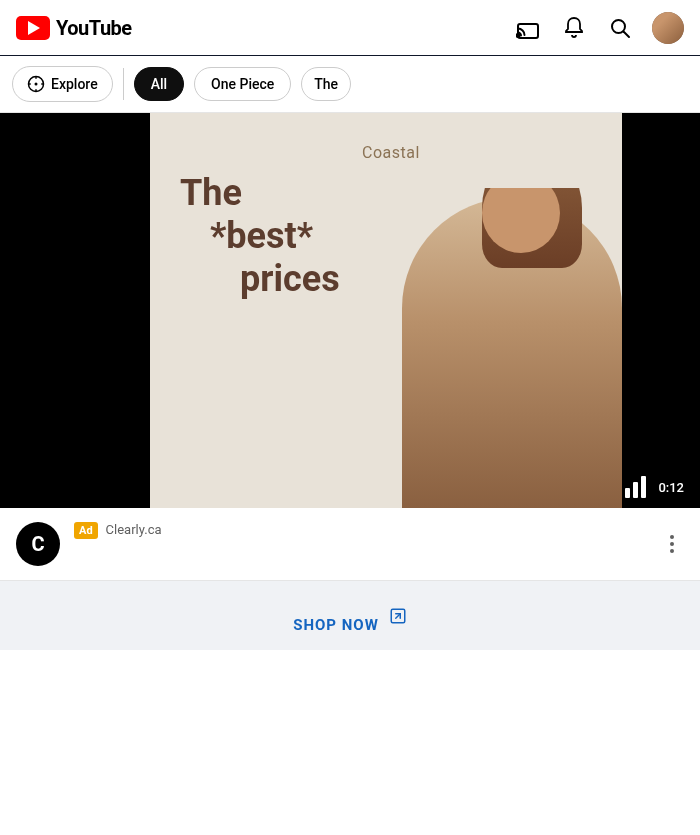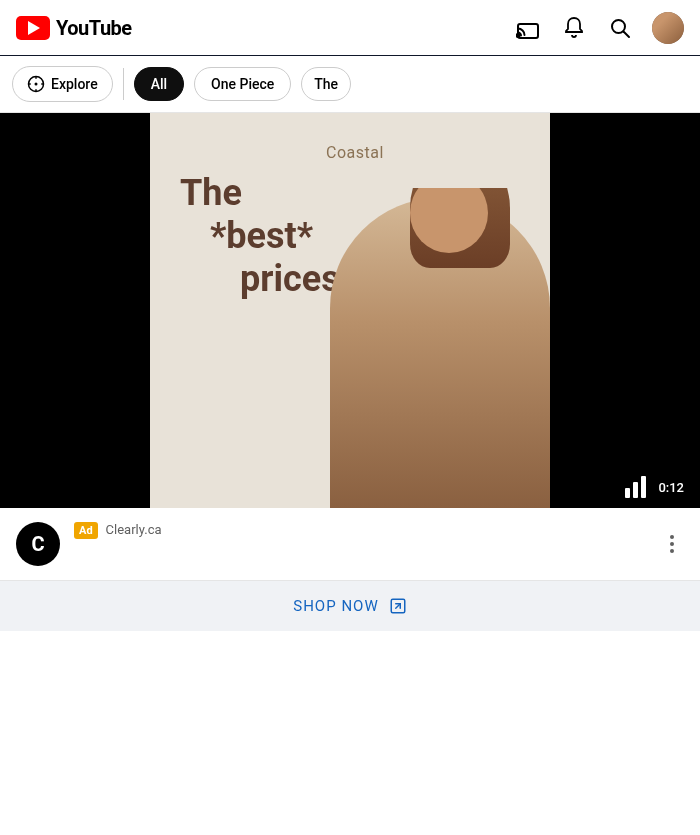--- a/index.html
+++ b/index.html
@@ -166,21 +166,21 @@
     .video-black-sides {
       position: absolute;
       top: 0; left: 0;
       width: 100%; height: 100%;
       background: #000;
     }
     .ad-content {
       position: absolute;
       top: 0;
       left: 150px;
-      width: 400px;
+      width: 472px;
       height: 395px;
       background: #e8e2d8;
       display: flex;
       flex-direction: column;
       align-items: flex-start;
       padding: 30px 20px 20px 30px;
       overflow: hidden;
     }
     .coastal-label {
       font-size: 16px;
@@ -298,23 +298,24 @@
       display: flex;
       align-items: center;
       justify-content: center;
       padding: 16px;
       background: #f0f2f5;
       gap: 10px;
       cursor: pointer;
     }
     .shop-now-text {
       font-size: 15px;
-      font-weight: 400;
+      font-weight: 700;
       color: #1565C0;
       letter-spacing: 1px;
+      margin-top: 19px;
     }
     .external-icon {
       width: 18px;
       height: 18px;
     }
   </style>
 </head>
 <body>
 
 <header class="header">

